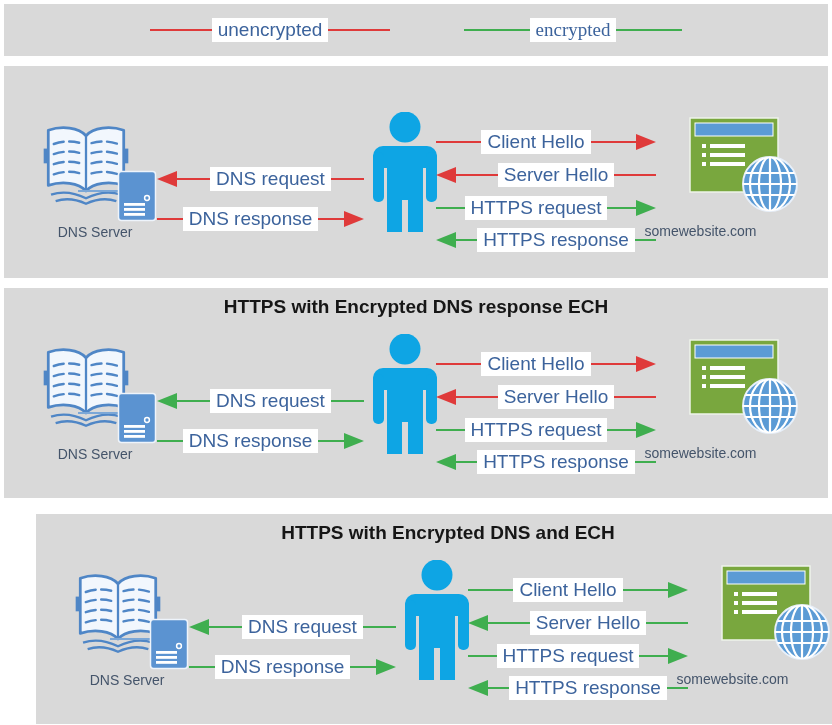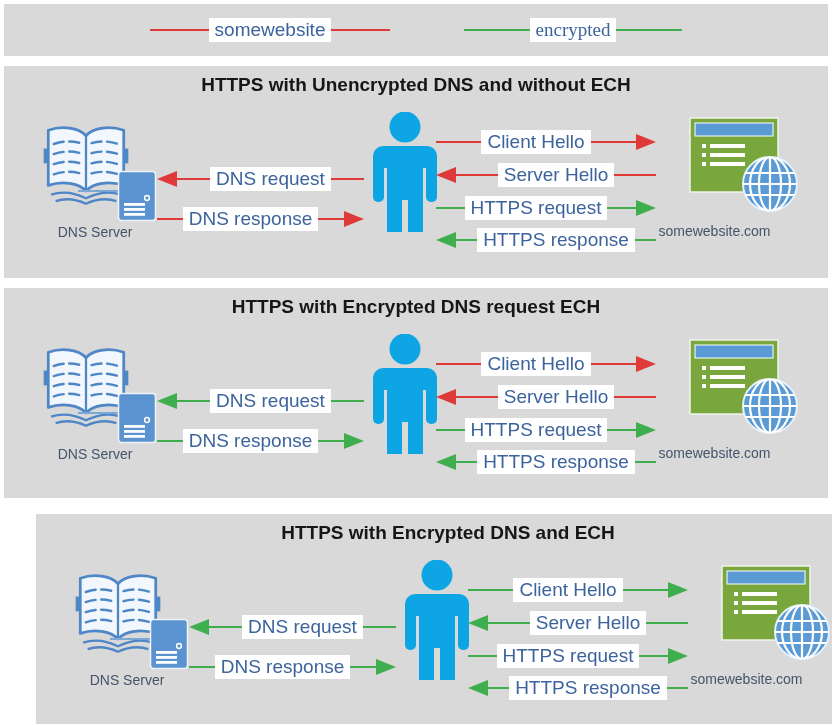--- a/index.html
+++ b/index.html
@@ -17,47 +17,46 @@
   .alabel{background:#ffffff;color:#3c639c;font-size:19px;line-height:1.2;
           padding:1px 6px;white-space:nowrap;}
   .ah{width:0;height:0;border-top:8px solid transparent;border-bottom:8px solid transparent;flex:0 0 auto;}
   .ah.l{border-right:20px solid var(--c,#888);}
   .ah.r{border-left:20px solid var(--c,#888);}
   .dns-arrows{position:absolute;left:153px;width:207px;top:16px;height:100%;}
   .https-arrows{position:absolute;left:432px;width:220px;top:0;height:100%;text-align:center;}
   .legend-item{position:absolute;top:13px;display:flex;align-items:center;height:26px;}
   .node-label{position:absolute;color:#44546a;font-size:14px;text-align:center;white-space:nowrap;}
   .dns-label{left:26px;top:158px;width:130px;}
-  .site-label{left:623px;top:157px;width:175px;}
+  .site-label{left:609px;top:157px;width:175px;}
   .book-svg{position:absolute;left:36px;top:54px;}
   .connector{position:absolute;left:74px;top:124px;width:44px;height:2px;background:#7ba7d7;}
   .server-svg{position:absolute;left:113px;top:104px;}
   .person-svg{position:absolute;left:362px;top:46px;}
   .site-svg{position:absolute;left:684px;top:50px;}
 </style>
 </head>
 <body>
 
 <div class="page">
 
   <div class="band legend">
     <div class="legend-item" style="left: 146px; width: 240px; --c: #df3a3a;">
       <span class="seg"></span>
-      <span class="alabel">somewebsite</span>
+      <span class="alabel">unencrypted</span>
       <span class="seg"></span>
     </div>
     <div class="legend-item" style="left: 460px; width: 218px; font-family: Liberation Serif, serif; --c: #3fae4f;">
       <span class="seg"></span>
       <span class="alabel">encrypted</span>
       <span class="seg"></span>
     </div>
   </div>
 
   <section class="band panel-1">
-    <h2 class="title">HTTPS with Unencrypted DNS and without ECH</h2>
 
     <svg class="book-svg" width="92" height="94" viewBox="0 0 100 96">
       <rect x="4" y="28" width="5" height="16" fill="#4f86c6"></rect>
       <rect x="91" y="28" width="5" height="16" fill="#4f86c6"></rect>
       <path d="M50,14 C42,5 24,3 9,8 L9,68 C24,63 42,65 50,74 C58,65 76,63 91,68 L91,8 C76,3 58,5 50,14 Z" fill="#f2f7fd" stroke="#4f86c6" stroke-width="3" stroke-linejoin="round"></path>
       <line x1="50" y1="14" x2="50" y2="74" stroke="#4f86c6" stroke-width="2.5"></line>
       <g stroke="#4f86c6" stroke-width="2.6" fill="none" stroke-dasharray="11 6" stroke-linecap="round">
         <path d="M15,23 Q30,18 44,22"></path>
           <path d="M15,34 Q30,29 44,33"></path>
         <path d="M15,45 Q30,40 44,44"></path>
@@ -159,21 +158,21 @@
         <line x1="55" y1="79" x2="109" y2="79"></line>
         <line x1="82" y1="41" x2="82" y2="95"></line>
         <ellipse cx="82" cy="68" rx="11" ry="27"></ellipse>
         <ellipse cx="82" cy="68" rx="20" ry="27"></ellipse>
       </g>
     </svg>
     <div class="node-label site-label">somewebsite.com</div>
   </section>
 
   <section class="band panel-2">
-    <h2 class="title">HTTPS with Encrypted DNS request ECH</h2>
+    <h2 class="title">HTTPS with Encrypted DNS response ECH</h2>
 
     <svg class="book-svg" width="92" height="94" viewBox="0 0 100 96">
       <rect x="4" y="28" width="5" height="16" fill="#4f86c6"></rect>
       <rect x="91" y="28" width="5" height="16" fill="#4f86c6"></rect>
       <path d="M50,14 C42,5 24,3 9,8 L9,68 C24,63 42,65 50,74 C58,65 76,63 91,68 L91,8 C76,3 58,5 50,14 Z" fill="#f2f7fd" stroke="#4f86c6" stroke-width="3" stroke-linejoin="round"></path>
       <line x1="50" y1="14" x2="50" y2="74" stroke="#4f86c6" stroke-width="2.5"></line>
       <g stroke="#4f86c6" stroke-width="2.6" fill="none" stroke-dasharray="11 6" stroke-linecap="round">
         <path d="M15,23 Q30,18 44,22"></path>
           <path d="M15,34 Q30,29 44,33"></path>
         <path d="M15,45 Q30,40 44,44"></path>

